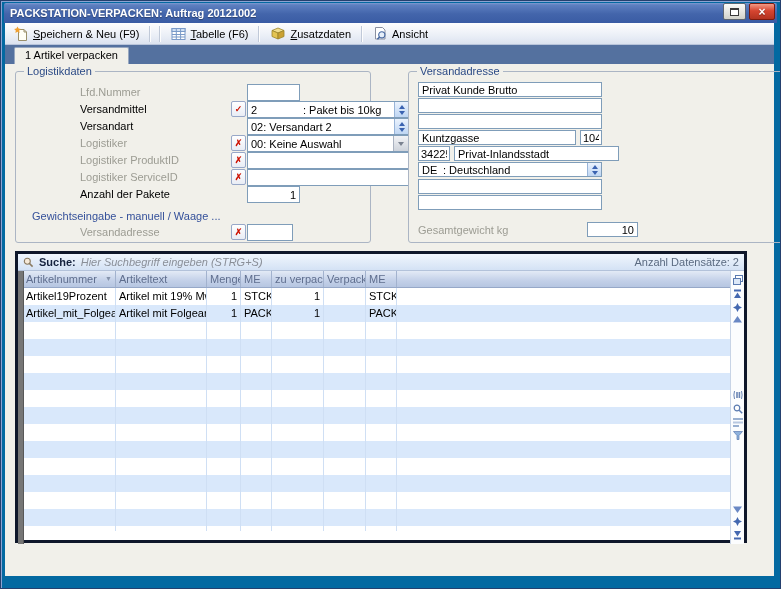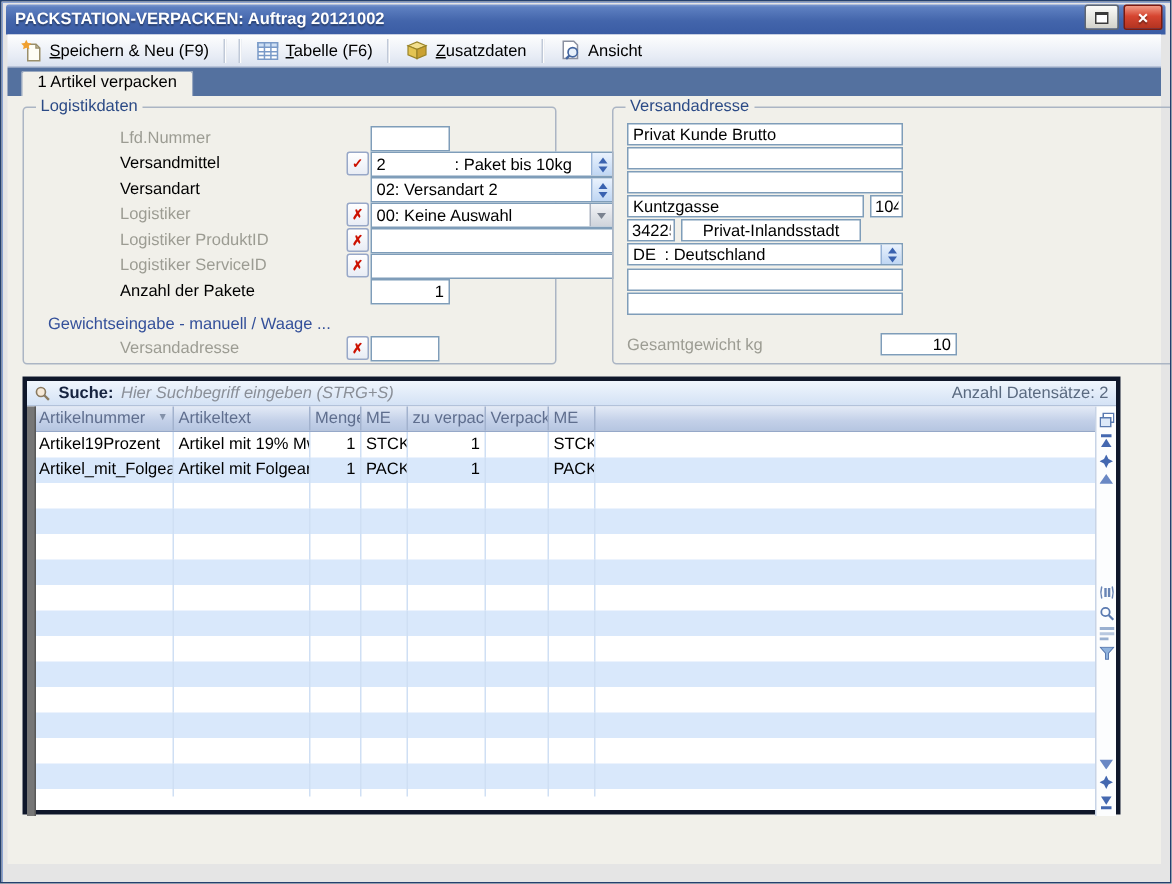--- a/index.html
+++ b/index.html
@@ -1,16 +1,16 @@
 <!DOCTYPE html>
 <html><head>
 <meta charset="utf-8">
 <style>
   html,body{margin:0;padding:0;background:#8e96a4;font-family:"Liberation Sans",sans-serif;}
-  .window{position:relative;width:781px;height:589px;background:#e5e5e5;border:1px solid #24406e;
+  .window{position:relative;width:781px;height:589px;background:#0369a1;border:1px solid #24406e;
           box-sizing:border-box;box-shadow:inset 1px 1px 0 #8ba3d2;overflow:hidden;font-size:11px;color:#000;}
   
   .titlebar{position:absolute;left:3px;right:3px;top:2px;height:20px;
             background:linear-gradient(180deg,#7e9ad0 0%,#5d7fc0 10%,#4365ab 55%,#3a5ca4 100%);
             border-radius:2px 2px 0 0;display:flex;align-items:center;padding:0 6px;box-sizing:border-box;}
   .titlebar .title{color:#fff;font-weight:bold;font-size:11px;text-shadow:0 1px 1px rgba(0,0,0,.35);white-space:nowrap;}
   .winbtns{position:absolute;right:5px;top:2px;display:flex;gap:3px;}
   .wbtn{height:15px;border:1px solid #5e6672;border-radius:2px;display:flex;align-items:center;justify-content:center;cursor:default;}
   .wbtn.restore{width:21px;background:linear-gradient(#fbfbf9,#d2d2ca);}
   .rst{width:7px;height:5px;border:1px solid #3a3a3a;border-top:2px solid #3a3a3a;background:#fff;display:block;}
@@ -225,21 +225,21 @@
         </div>
       <div class="arow" style="top:42px;">
           <input class="inp" style="left: 0px; width: 184px; height: 15px;" value="">
         </div>
       <div class="arow" style="top:58px;">
         <input class="inp" style="left: 0px; width: 158px; height: 15px;" value="Kuntzgasse">
         <input class="inp" style="left: 162px; width: 22px; height: 15px; padding: 0px 2px;" value="104">
       </div>
       <div class="arow" style="top:74px;">
         <input class="inp" style="left: 0px; width: 32px; height: 15px; padding: 0px 2px;" value="34225">
-        <input class="inp" style="left: 36px; width: 120px; height: 15px; text-align: center;" value="Privat-Inlandsstadt">
+        <input class="inp" style="left: 36px; width: 165px; height: 15px;" value="Privat-Inlandsstadt">
       </div>
       <div class="arow" style="top:90px;">
         <div class="combo" style="left:0;width:184px;height:15px;">
           <span class="ccode2">DE</span>
           <span>: Deutschland</span>
           <span class="spin">
               <i class="up"></i>
               <i class="dn"></i>
             </span>
         </div>

